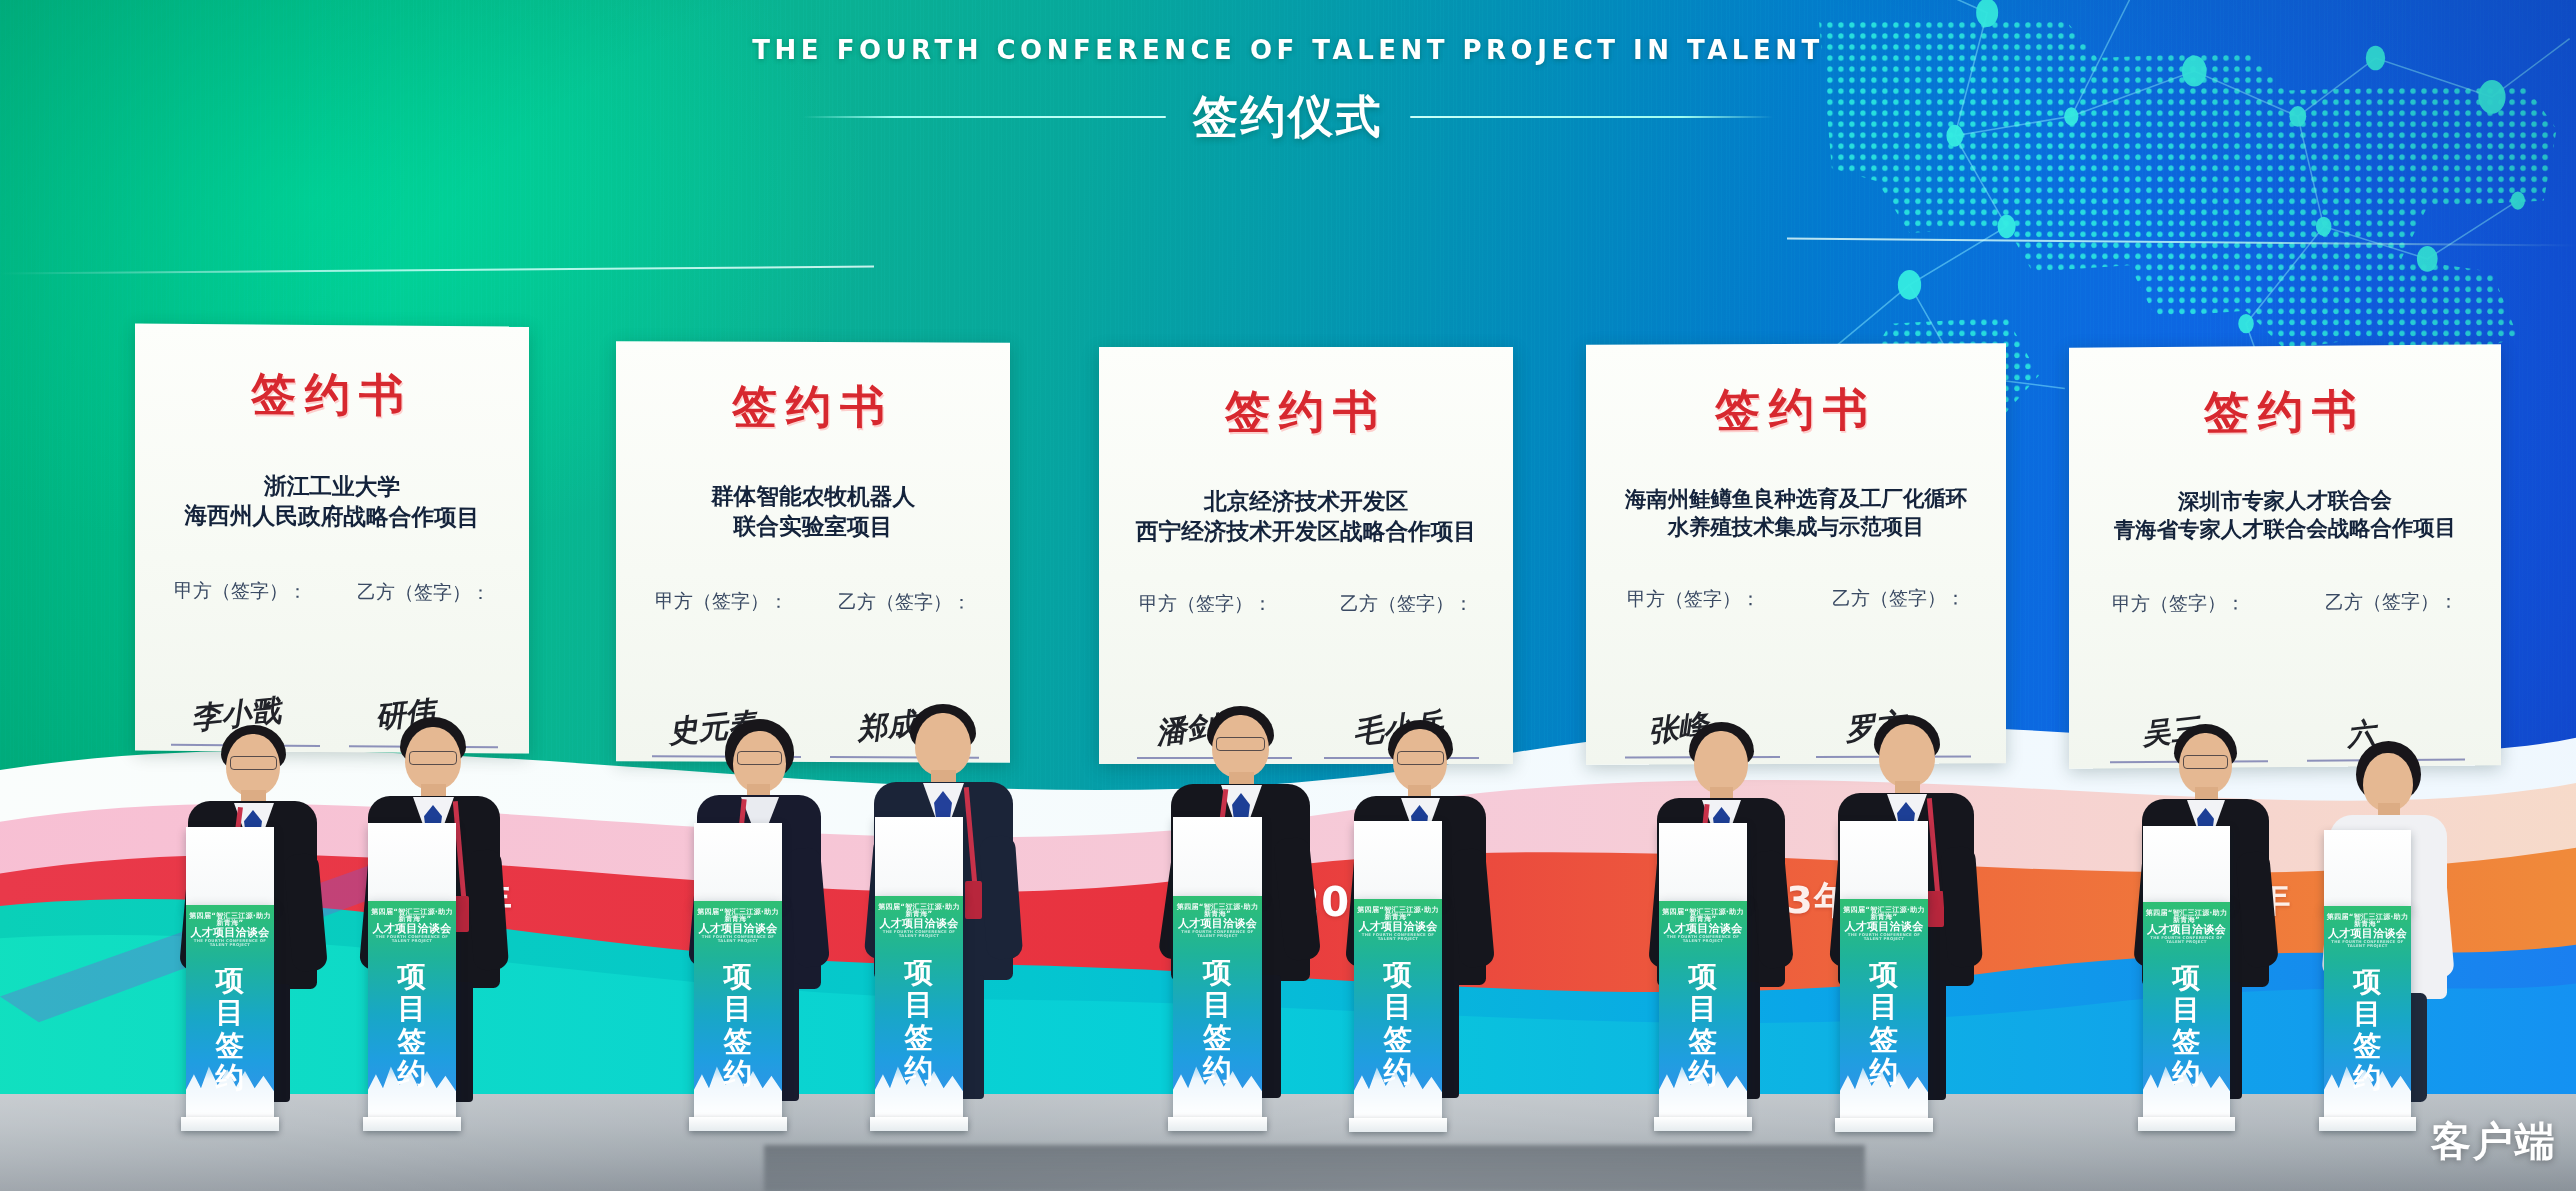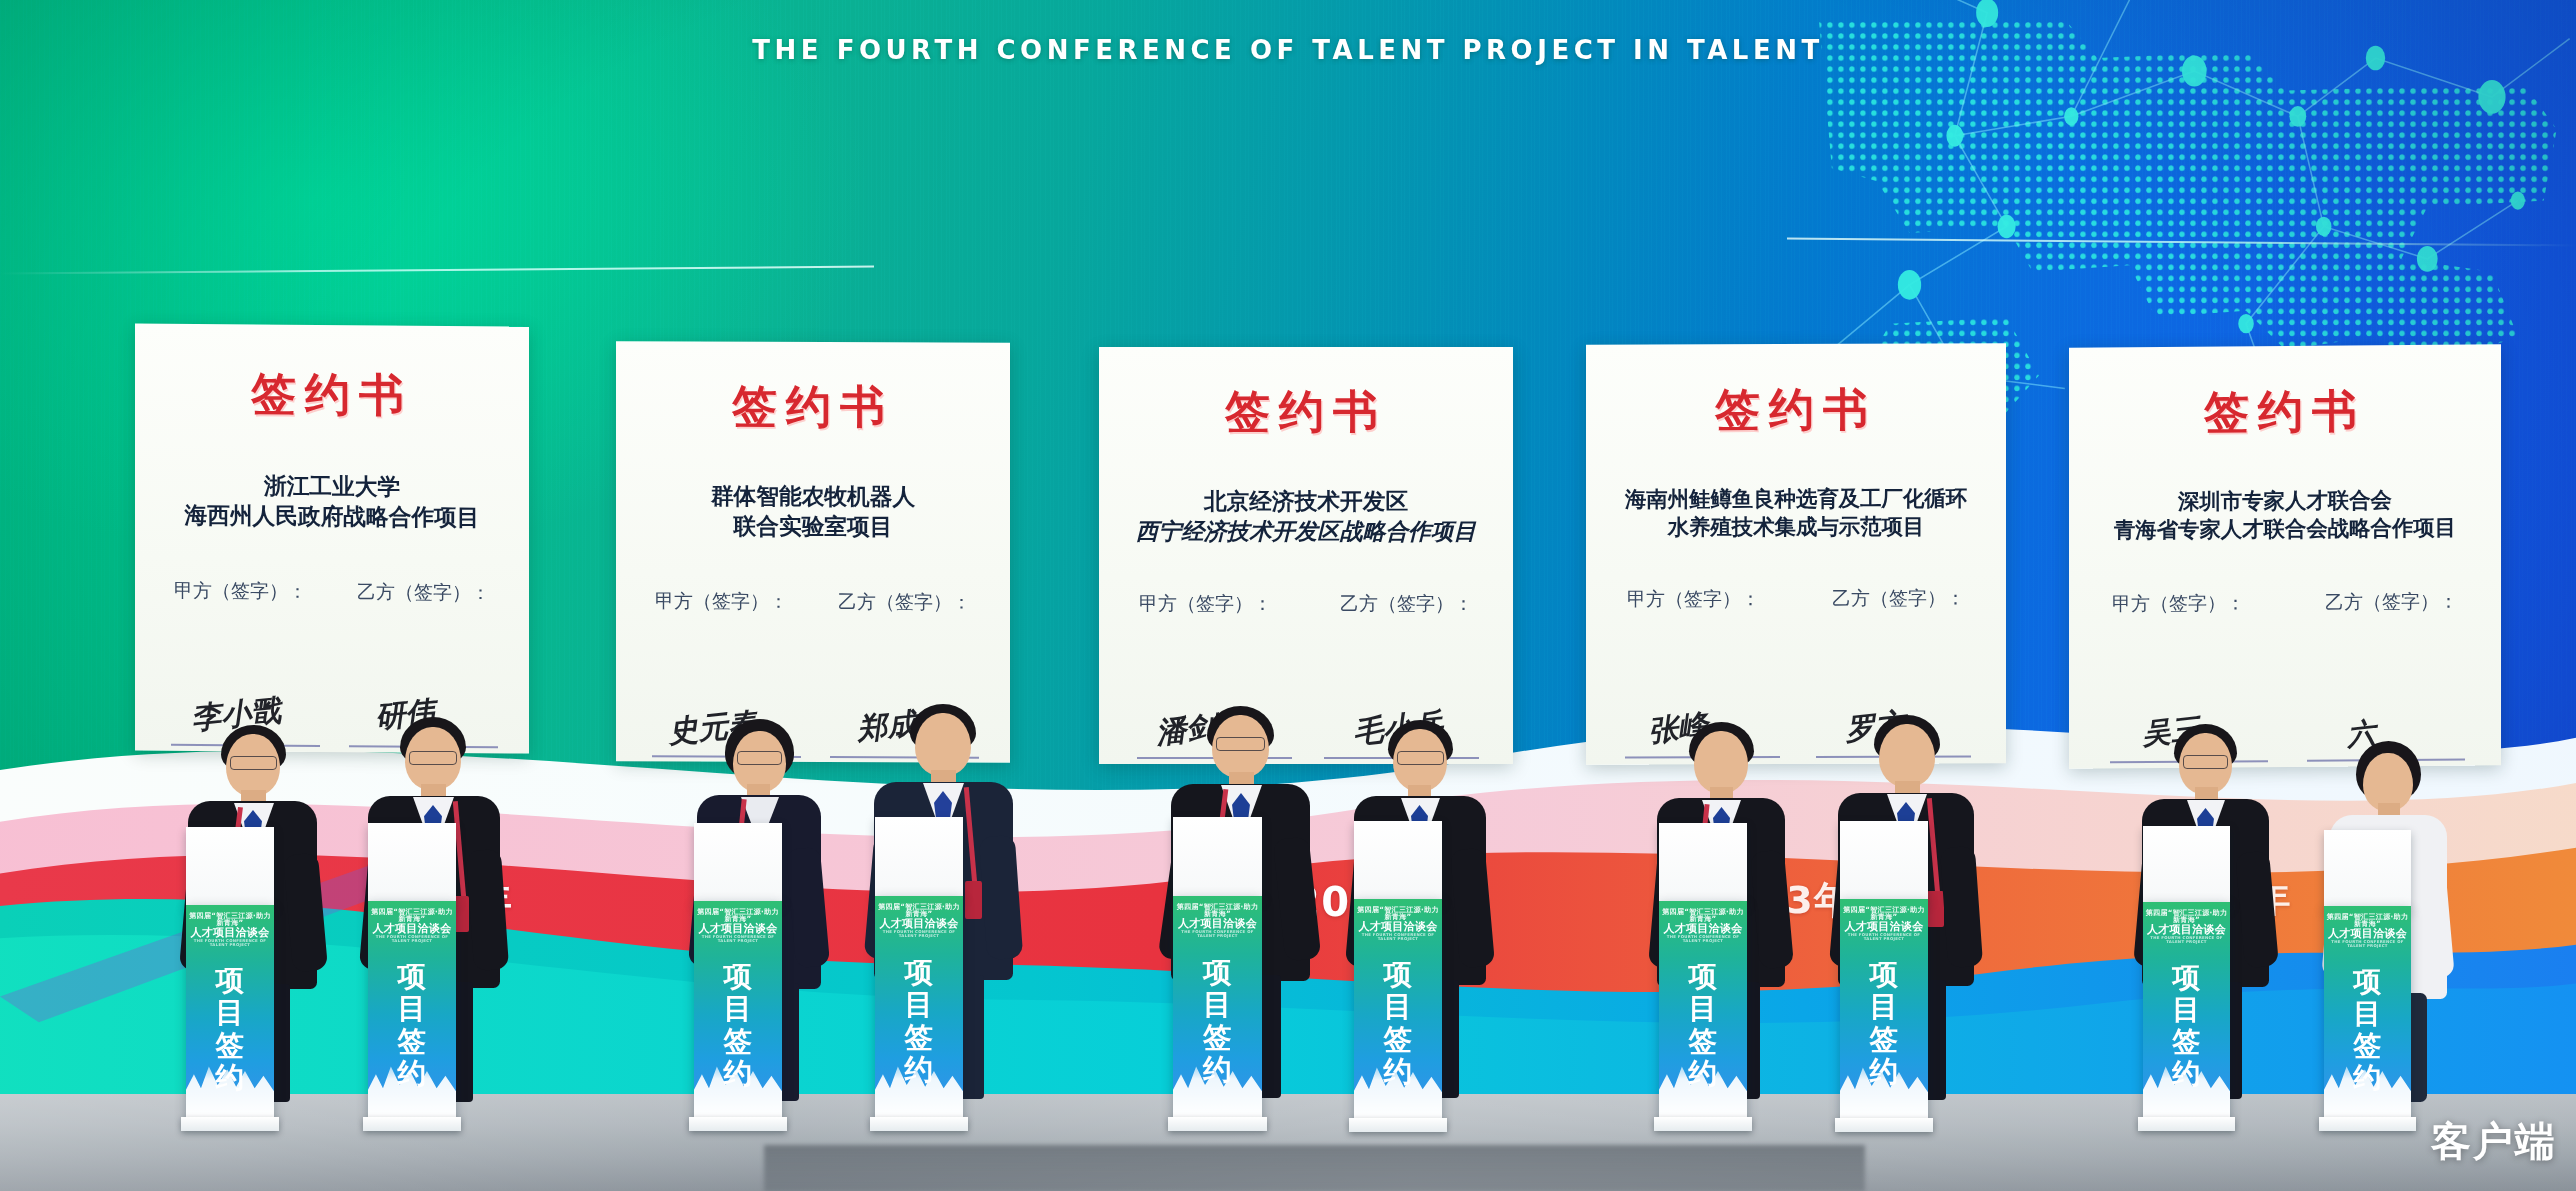--- a/index.html
+++ b/index.html
@@ -275,20 +275,25 @@
       </g>
     </svg>
   </div>
 
   <div class="wall-streak"></div>
   <div class="wall-streak2"></div>
   <div class="vignette"></div>
 
   <div class="title-wrap">
     <div class="title-en">THE FOURTH CONFERENCE OF TALENT PROJECT IN TALENT</div>
+    <div class="sub-row">
+      <div class="rule"></div>
+      <div class="sub-cn">签约仪式</div>
+      <div class="rule right"></div>
+    </div>
   </div>
 
   <div class="wave-band">
     <svg viewBox="0 0 3979 680" preserveAspectRatio="none">
       <defs>
         <linearGradient id="gRed" x1="0" y1="0" x2="1" y2="0">
           <stop offset="0%" stop-color="#e9394a"></stop>
           <stop offset="45%" stop-color="#e8333f"></stop>
           <stop offset="75%" stop-color="#ef6a3c"></stop>
           <stop offset="100%" stop-color="#f08a3a"></stop>
@@ -365,21 +370,21 @@
     </div>
     <div class="sig-ink" style="left:52px;top:366px;font-size:30px;">史元春</div>
     <div class="sig-ink" style="left:241px;top:364px;font-size:30px;">郑成</div>
     <div class="sig-rule" style="left:36px;top:414px;width:149px;"></div>
     <div class="sig-rule" style="left:214px;top:414px;width:149px;"></div>
   </div>
 
   <div class="board" style="left:1099px;top:347px;width:414px;height:417px;">
     <div class="b-title" style="margin-top:35px;font-size:45px;">签约书</div>
     <div class="b-project" style="margin-top:45px;font-size:22.7px;">北京经济技术开发区</div>
-    <div class="b-project" style="font-size:22.7px;font-style:italic;">西宁经济技术开发区战略合作项目</div>
+    <div class="b-project" style="font-size:22.7px;">西宁经济技术开发区战略合作项目</div>
     <div class="b-sig-row" style="margin-top:45px;padding:0 40px;font-size:19px;">
       <div class="b-sig-label">甲方（签字）：</div>
       <div class="b-sig-label">乙方（签字）：</div>
     </div>
     <div class="sig-ink" style="left:57px;top:363px;font-size:30px;">潘剑</div>
     <div class="sig-ink" style="left:254px;top:361px;font-size:30px;">毛小兵</div>
     <div class="sig-rule" style="left:38px;top:410px;width:155px;"></div>
     <div class="sig-rule" style="left:225px;top:410px;width:155px;"></div>
   </div>
 

